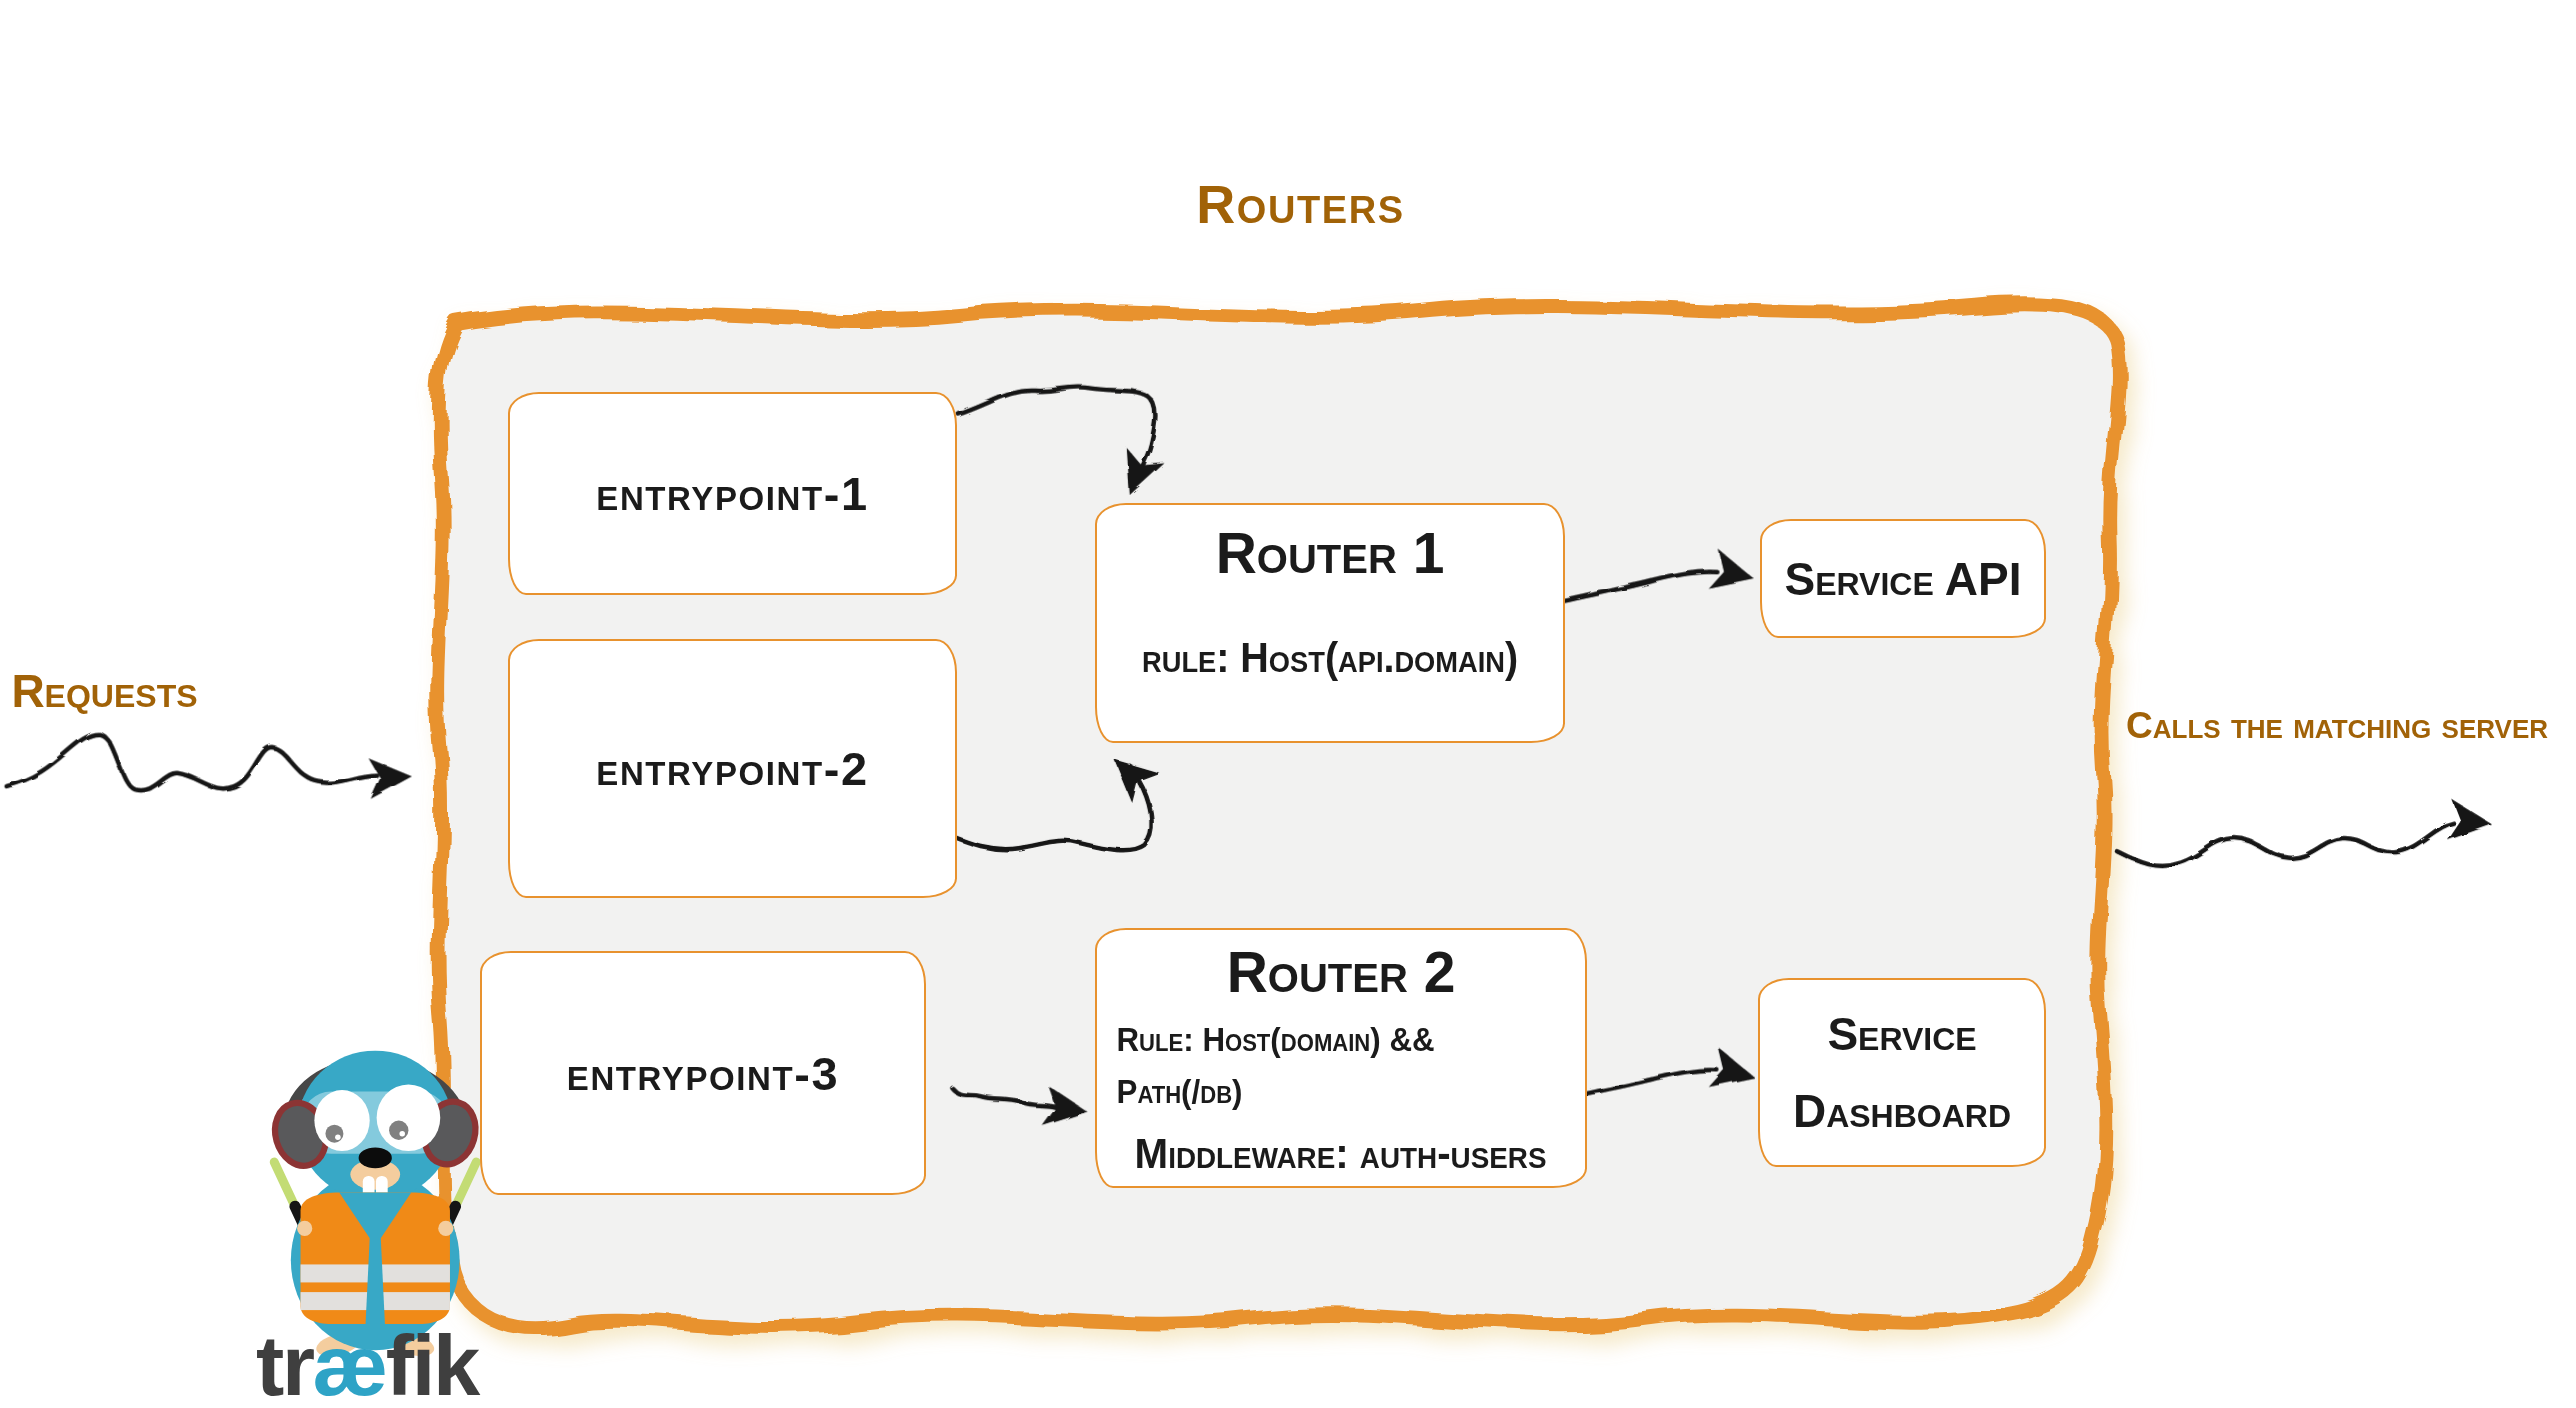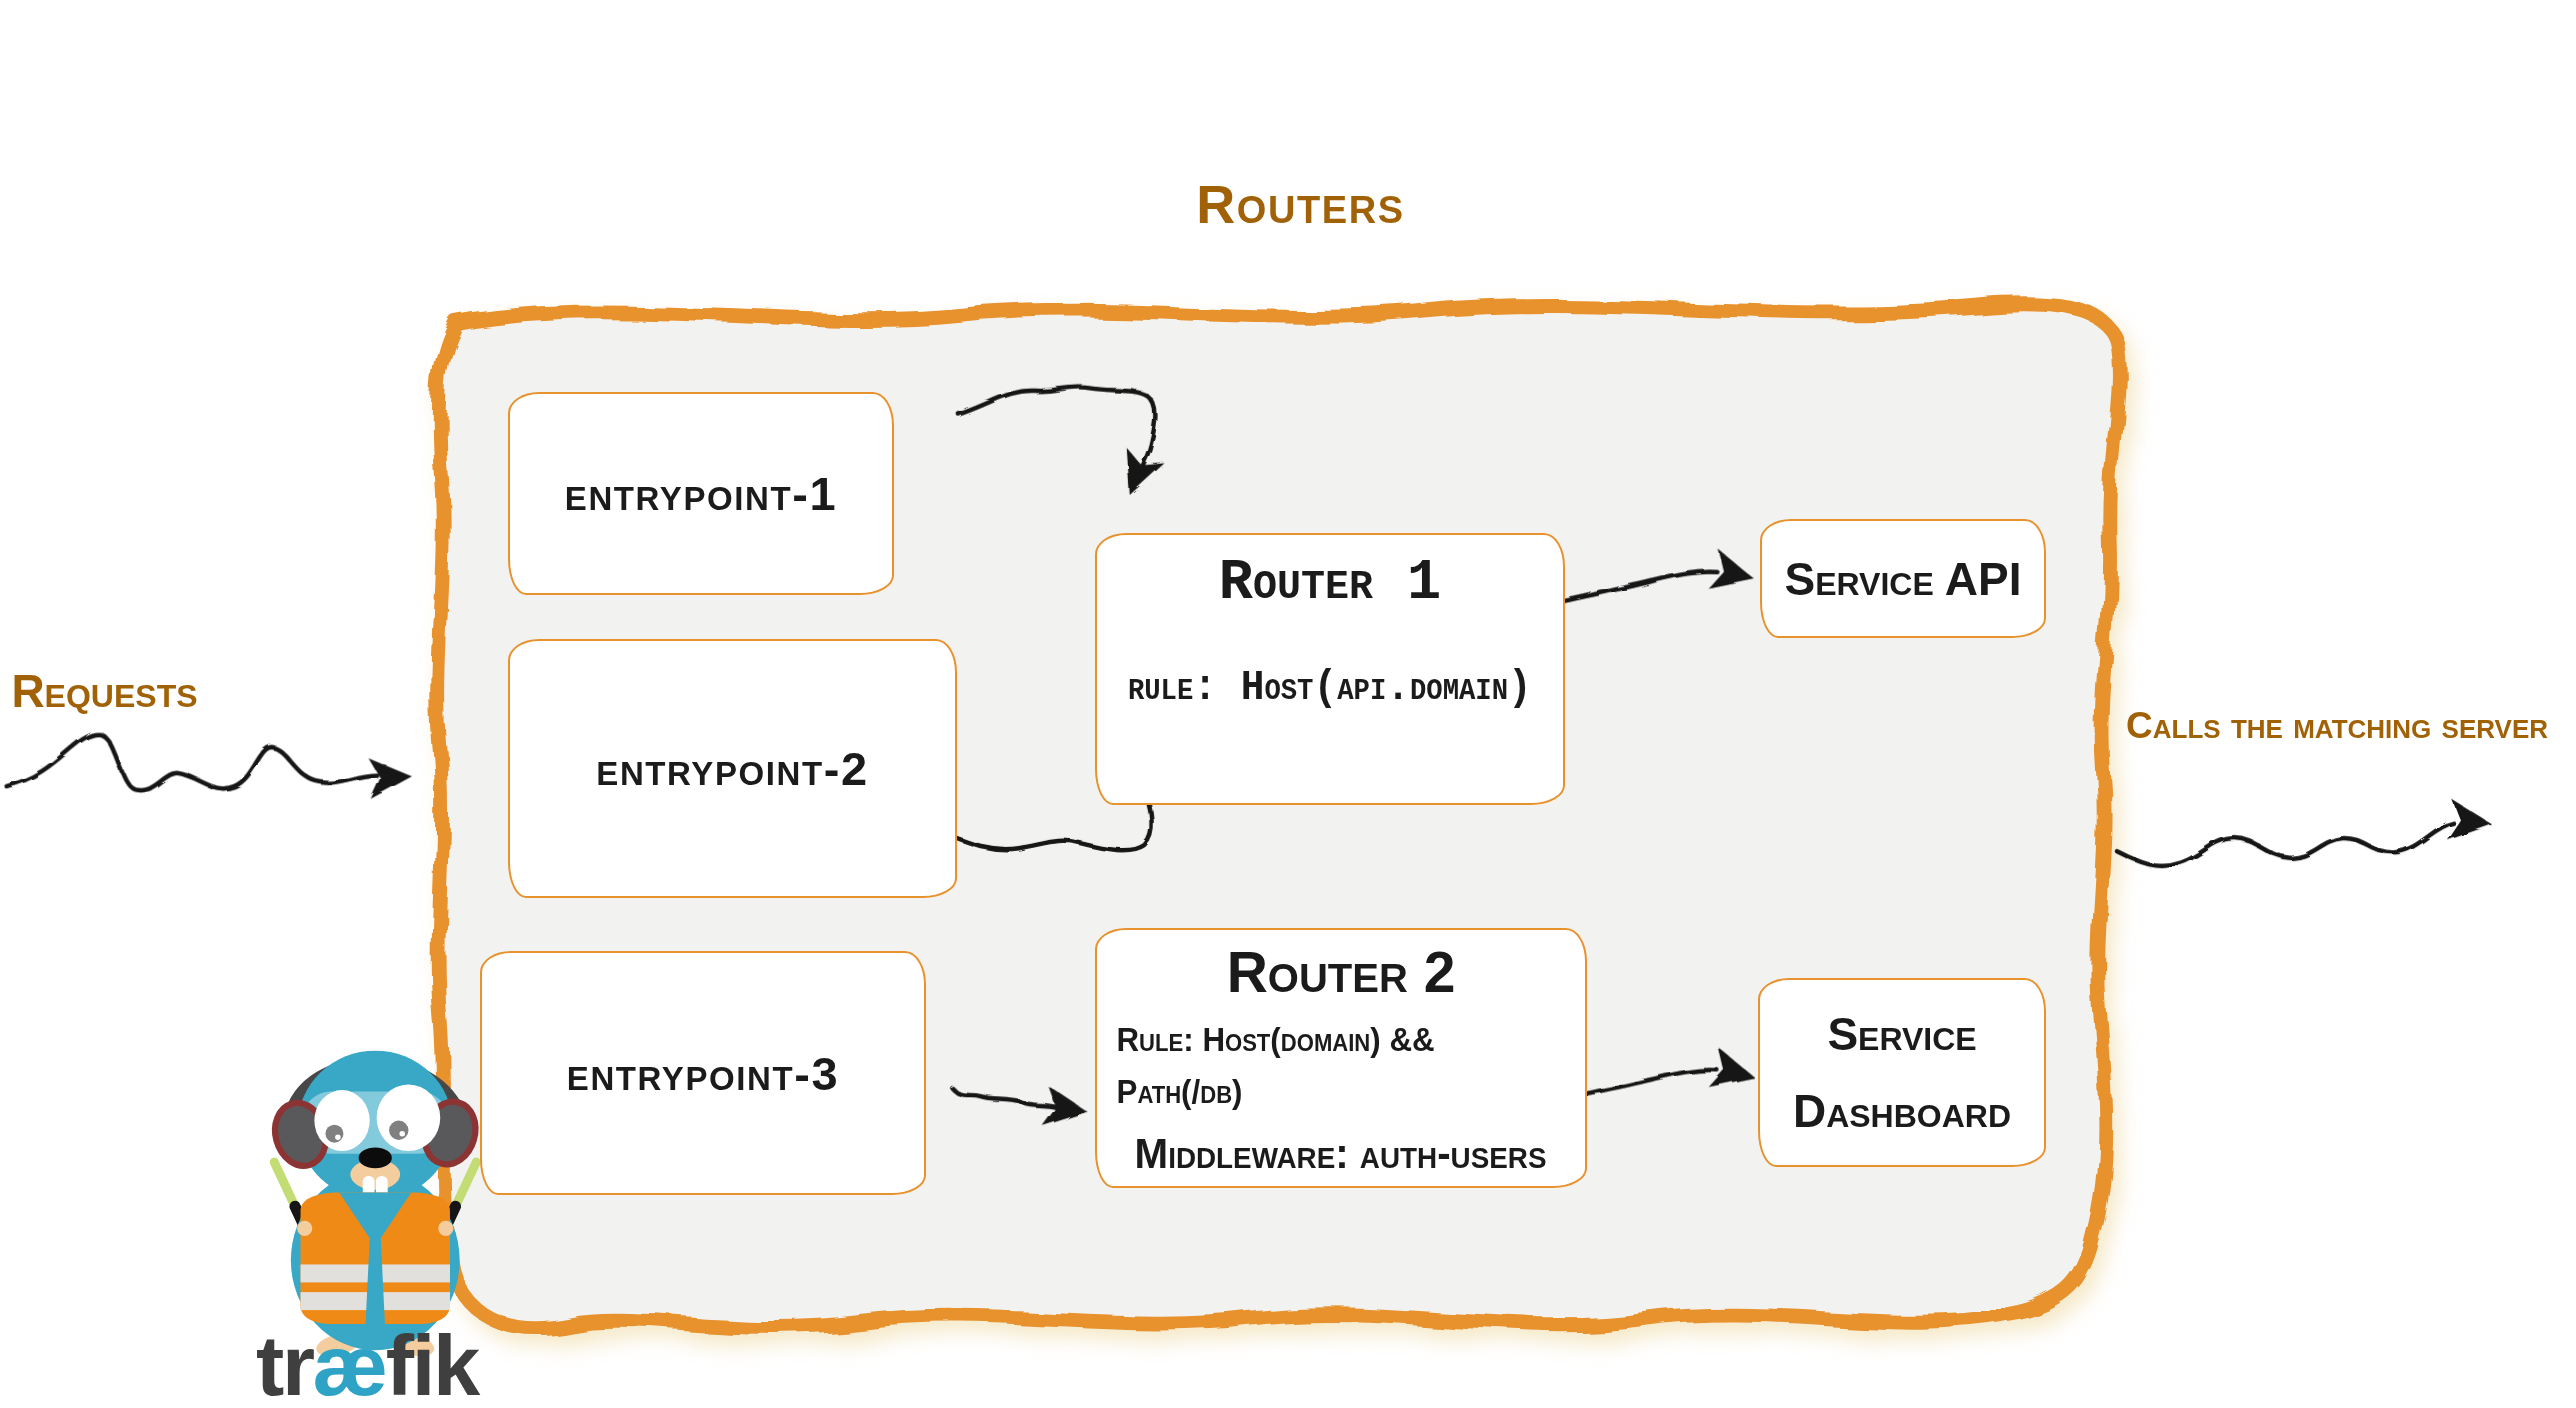--- a/index.html
+++ b/index.html
@@ -150,31 +150,31 @@
 
       <circle cx="58" cy="284" r="11" fill="#F4CD9E"></circle>
       <circle cx="262" cy="284" r="11" fill="#F4CD9E"></circle>
     </g>
   </svg>
 
   <div class="lbl sc title">Routers</div>
   <div class="lbl sc requests">Requests</div>
   <div class="lbl sc calls">Calls the matching server</div>
 
-  <div class="box ep" id="ep1" style="left:508px;top:392px;width:386px;height:203px;">
+  <div class="box ep" id="ep1" style="left:508px;top:392px;width:449px;height:203px;">
     <span class="bl sc">entrypoint-1</span>
   </div>
   <div class="box ep" id="ep2" style="left:508px;top:639px;width:449px;height:259px;">
     <span class="bl sc">entrypoint-2</span>
   </div>
   <div class="box ep" id="ep3" style="left:480px;top:951px;width:446px;height:244px;">
     <span class="bl sc">entrypoint-3</span>
   </div>
 
-  <div class="box router" id="r1" style="left:1095px;top:533px;width:470px;height:272px;font-family:Liberation Mono, monospace;">
+  <div class="box router" id="r1" style="left:1095px;top:503px;width:470px;height:240px;">
     <span class="r-title sc">Router 1</span>
     <span class="r-line sc">rule: Host(api.domain)</span>
   </div>
   <div class="box router" id="r2" style="left:1095px;top:928px;width:492px;height:260px;justify-content:space-between;">
     <span class="r-title sc">Router 2</span>
     <span class="r-rule sc">Rule: Host(domain) &amp;&amp; Path(/db)</span>
     <span class="r-mw sc">Middleware: auth-users</span>
   </div>
 
   <div class="box svc" id="svc-dash" style="left:1758px;top:978px;width:288px;height:189px;">

